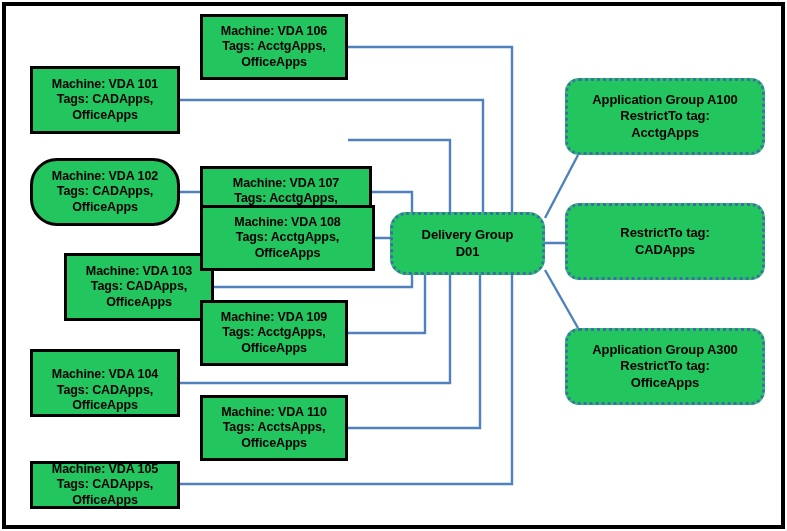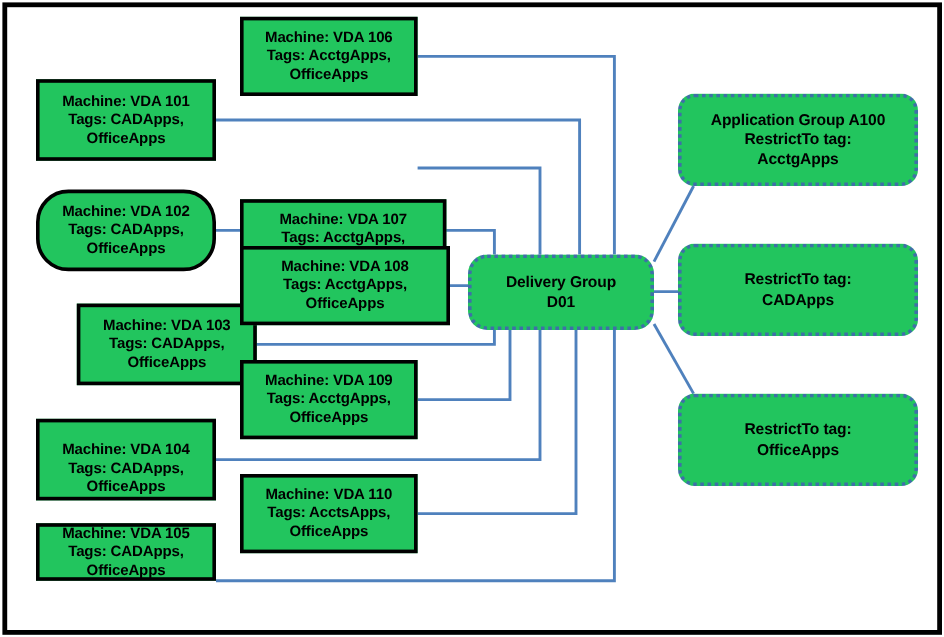--- a/index.html
+++ b/index.html
@@ -118,21 +118,21 @@
     <span class="line">Tags: CADApps,</span>
     <span class="line">OfficeApps</span>
   </div>
 
   <div class="node machine-node" style="left:30px; top:349px; width:150px; height:68px;justify-content:flex-end;">
     <span class="line">Machine: VDA 104</span>
     <span class="line">Tags: CADApps,</span>
     <span class="line">OfficeApps</span>
   </div>
 
-  <div class="node machine-node" style="left:30px; top:436px; width:150px; height:48px;">
+  <div class="node machine-node" style="left:30px; top:461px; width:150px; height:48px;">
     <span class="line">Machine: VDA 105</span>
     <span class="line">Tags: CADApps,</span>
     <span class="line">OfficeApps</span>
   </div>
 
   <div class="node machine-node" style="left:200px; top:14px; width:148px; height:66px;">
     <span class="line">Machine: VDA 106</span>
     <span class="line">Tags: AcctgApps,</span>
     <span class="line">OfficeApps</span>
   </div>
@@ -171,19 +171,20 @@
     <span class="line">RestrictTo tag:</span>
     <span class="line">AcctgApps</span>
   </div>
 
   <div class="node group-node" style="left:565px; top:203px; width:200px; height:77px;">
     <span class="line">RestrictTo tag:</span>
     <span class="line">CADApps</span>
   </div>
 
   <div class="node group-node" style="left:565px; top:328px; width:200px; height:77px;">
+    <span class="line">Application Group A300</span>
     <span class="line">RestrictTo tag:</span>
     <span class="line">OfficeApps</span>
   </div>
 
   <div id="outer-frame"></div>
 
 </div>
 
 </body></html>

